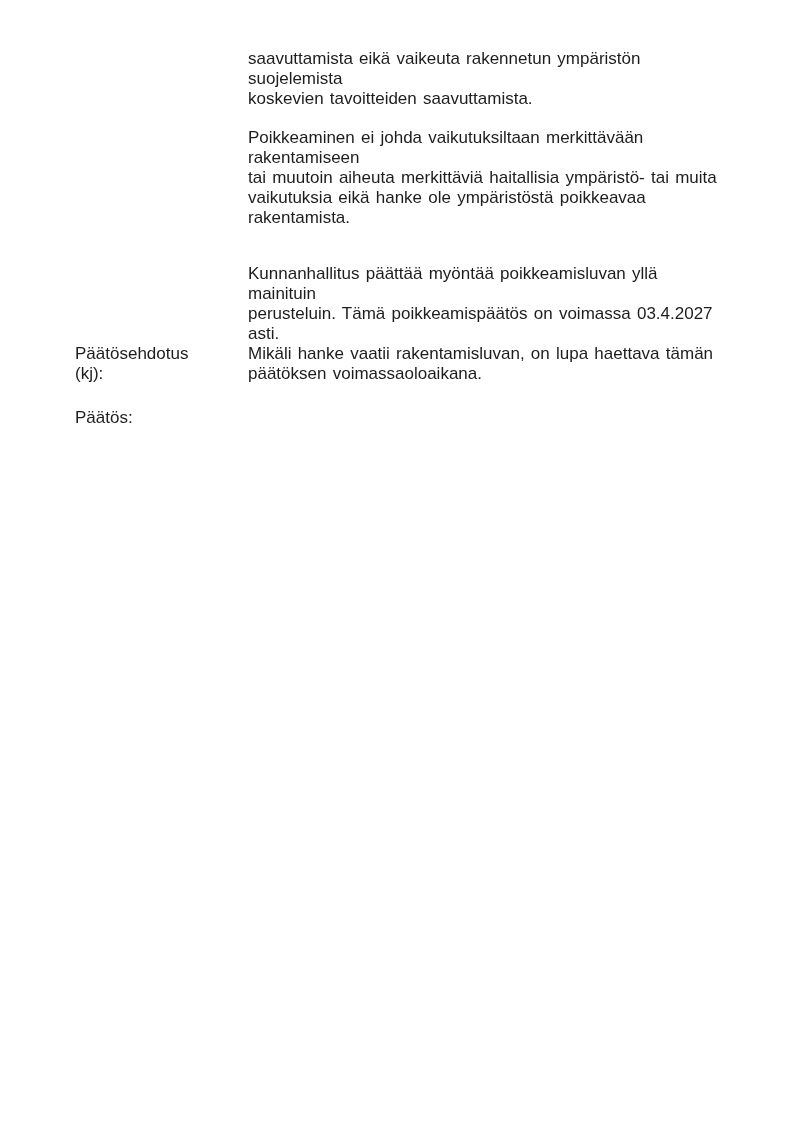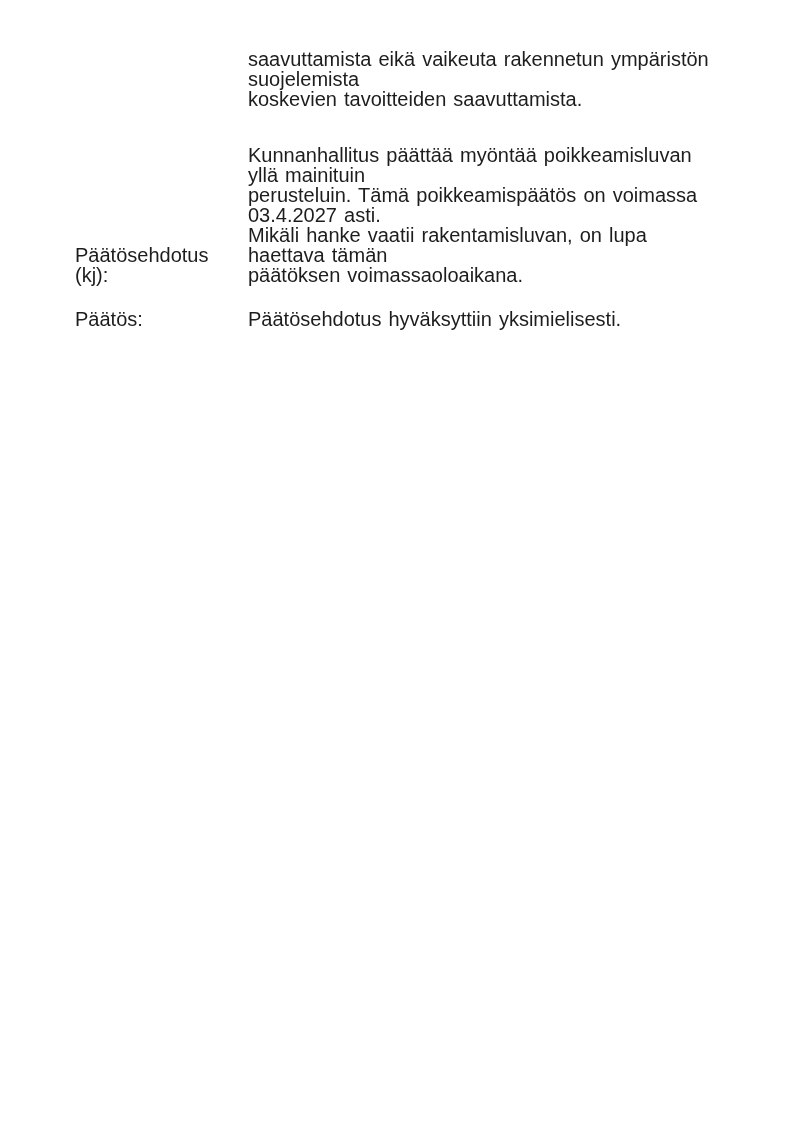--- a/index.html
+++ b/index.html
@@ -4,21 +4,21 @@
 <style>
   html, body { margin: 0; padding: 0; background: #ffffff; }
   .page {
     position: relative;
     width: 794px;
     height: 1122px;
     background: #ffffff;
     box-sizing: border-box;
     padding: 49px 36px 0 75px;
     font-family: "Liberation Sans", "DejaVu Sans", sans-serif;
-    font-size: 20px;
+    font-size: 17px;
     line-height: 20px;
     color: #1d1d1d;
     overflow: hidden;
   }
   .row { display: flex; align-items: flex-start; }
   .label-col {
     flex: 0 0 173px;
     width: 173px;
     white-space: pre-line;
   }
@@ -39,29 +39,34 @@
 <body>
 
 <div class="page">
 
   <div class="row">
     <div class="label-col"></div>
     <p class="body-col">saavuttamista eikä vaikeuta rakennetun ympäristön suojelemista
 koskevien tavoitteiden saavuttamista.</p>
   </div>
 
+  <div class="row mt-para">
+    <div class="label-col"></div>
+    <p class="body-col">Poikkeaminen ei johda vaikutuksiltaan merkittävään rakentamiseen
+tai muutoin aiheuta merkittäviä haitallisia ympäristö- tai muita
+vaikutuksia eikä hanke ole ympäristöstä poikkeavaa rakentamista.</p>
+  </div>
 
 
   <div class="row mt-ehdotus">
     <div class="label-col">Päätösehdotus
 (kj):</div>
     <p class="body-col body-offset">Kunnanhallitus päättää myöntää poikkeamisluvan yllä mainituin
 perusteluin. Tämä poikkeamispäätös on voimassa 03.4.2027 asti.
 Mikäli hanke vaatii rakentamisluvan, on lupa haettava tämän
 päätöksen voimassaoloaikana.</p>
   </div>
 
   <div class="row mt-paatos">
     <div class="label-col">Päätös:</div>
-    <p class="body-col">Päätösehdotus hyväksyttiin yksimielisesti.</p>
   </div>
 
 </div>
 
 </body></html>

